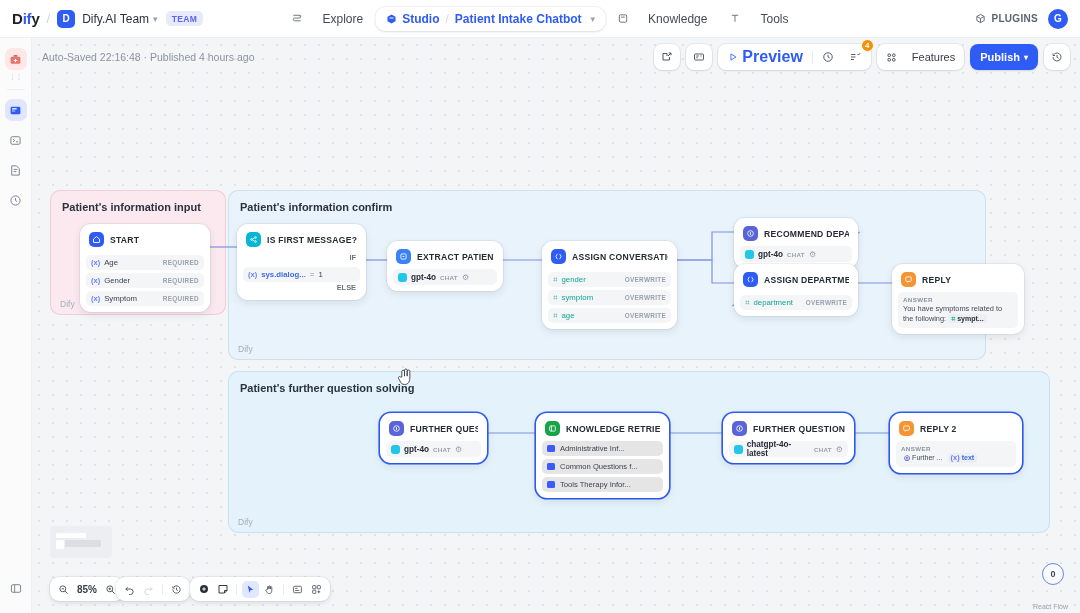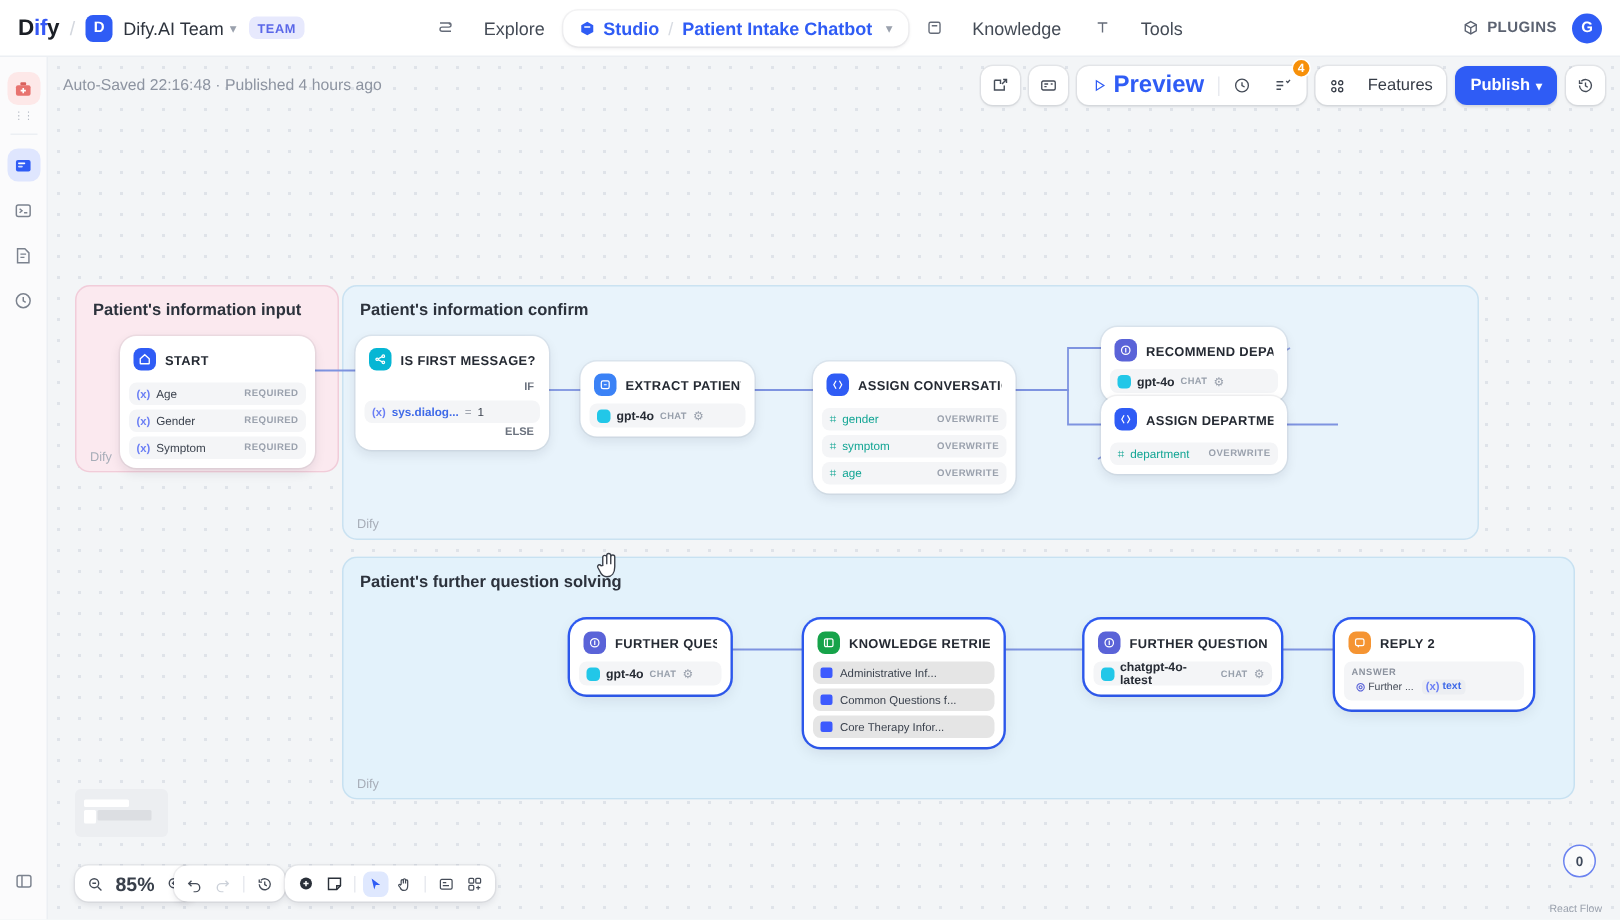--- a/index.html
+++ b/index.html
@@ -185,21 +185,21 @@
   .toolbar {
     position:absolute; bottom:12px; height:24px; background:#fff; border-radius:9px;
     display:flex; align-items:center; gap:2px; padding:0 5px; z-index:25;
     box-shadow:0 2px 5px rgba(16,24,40,.10), 0 0 0 1px rgba(16,24,40,.05);
   }
   .tb-zoom { left:18px; }
   .tb-undo { left:84px; }
   .tb-tools { left:158px; }
   .tb-btn { width:17px; height:17px; border-radius:5px; display:flex; align-items:center; justify-content:center; cursor:pointer;}
   .tb-btn.active { background:#dfe8fe; }
-  .zoom-val { font-size:13px; color:#39404b; font-weight:600; margin:0 3px; }
+  .zoom-val { font-size:10px; color:#39404b; font-weight:600; margin:0 3px; }
   .tb-div { width:1px; height:11px; background:#e8eaef; margin:0 3px; }
 
   .rf-badge {
     position:absolute; right:16px; bottom:28px; width:22px; height:22px; border-radius:50%;
     border:1.3px solid #6b83f0; color:#3f4a5c; font-size:9px; font-weight:600;
     display:flex; align-items:center; justify-content:center; background:rgba(255,255,255,.6); z-index:25;
   }
   .rf-txt { position:absolute; right:12px; bottom:3px; font-size:7px; color:#9aa1ad; z-index:25;}
 </style>
 </head>
@@ -544,20 +544,41 @@
       </div>
       <div class="node-row">
         <span class="row-left">
           <span class="teal" style="font-size:8px">⌗</span>
           <span class="row-label teal">department</span>
         </span>
         <span class="row-tag">OVERWRITE</span>
       </div>
     </div>
 
+    <div class="node" style="left:860px; top:226px; width:132px;">
+      <div class="node-head">
+        <span class="node-ico" style="background:#f59432">
+          <svg width="9" height="9" viewBox="0 0 24 24" fill="none" stroke="#fff" stroke-width="2.2">
+              <rect x="4.5" y="5" width="15" height="12" rx="3"></rect>
+              <path d="M9 20l1-3"></path>
+            </svg>
+        </span>
+        <span class="node-title">REPLY</span>
+      </div>
+      <div class="answer-box">
+        <div class="answer-cap">ANSWER</div>
+        <div class="answer-txt">
+          <span>You have symptoms related to the following:</span>
+          <span class="chip">
+            <span class="teal">⌗</span>
+            <span>sympt...</span>
+          </span>
+        </div>
+      </div>
+    </div>
 
     <div class="node sel" style="left:348px; top:375px; width:107px;">
       <div class="node-head">
         <span class="node-ico" style="background:#5a63d8">
           <svg width="9" height="9" viewBox="0 0 24 24" fill="none" stroke="#fff" stroke-width="2.2">
               <circle cx="12" cy="12" r="7.5"></circle>
               <path d="M12 8v8"></path>
             </svg>
         </span>
         <span class="node-title">FURTHER QUESTION CONSO</span>
@@ -583,21 +604,21 @@
       <div class="kb-row" style="margin-top:0">
         <span style="width:8px;height:7px;border-radius:1.5px;background:#3d5afe;display:inline-block"></span>
         <span class="kb-label">Administrative Inf...</span>
       </div>
       <div class="kb-row">
         <span style="width:8px;height:7px;border-radius:1.5px;background:#3d5afe;display:inline-block"></span>
         <span class="kb-label">Common Questions f...</span>
       </div>
       <div class="kb-row">
         <span style="width:8px;height:7px;border-radius:1.5px;background:#3d5afe;display:inline-block"></span>
-        <span class="kb-label">Core Therapy Infor...</span>
+        <span class="kb-label">Tools Therapy Infor...</span>
       </div>
     </div>
 
     <div class="node sel" style="left:691px; top:375px; width:131px;">
       <div class="node-head">
         <span class="node-ico" style="background:#5a63d8">
           <svg width="9" height="9" viewBox="0 0 24 24" fill="none" stroke="#fff" stroke-width="2.2">
               <circle cx="12" cy="12" r="7.5"></circle>
               <path d="M12 8v8"></path>
             </svg>

